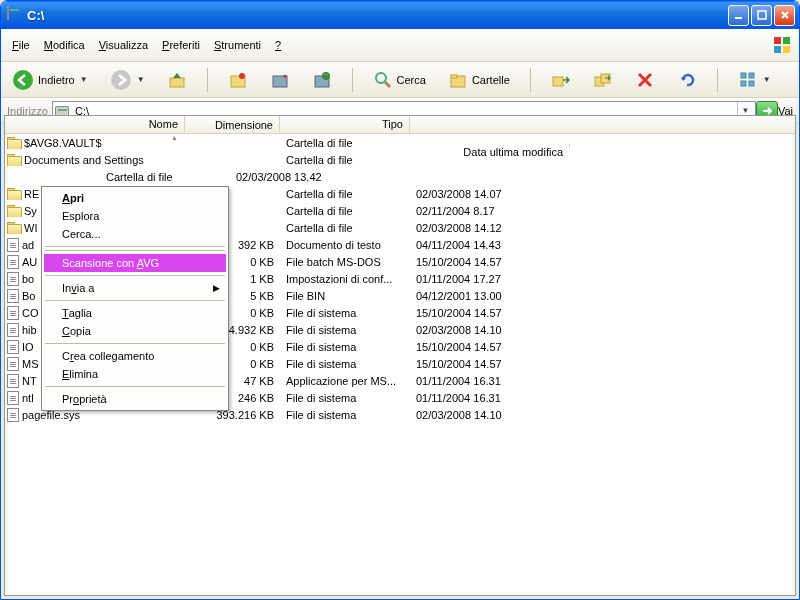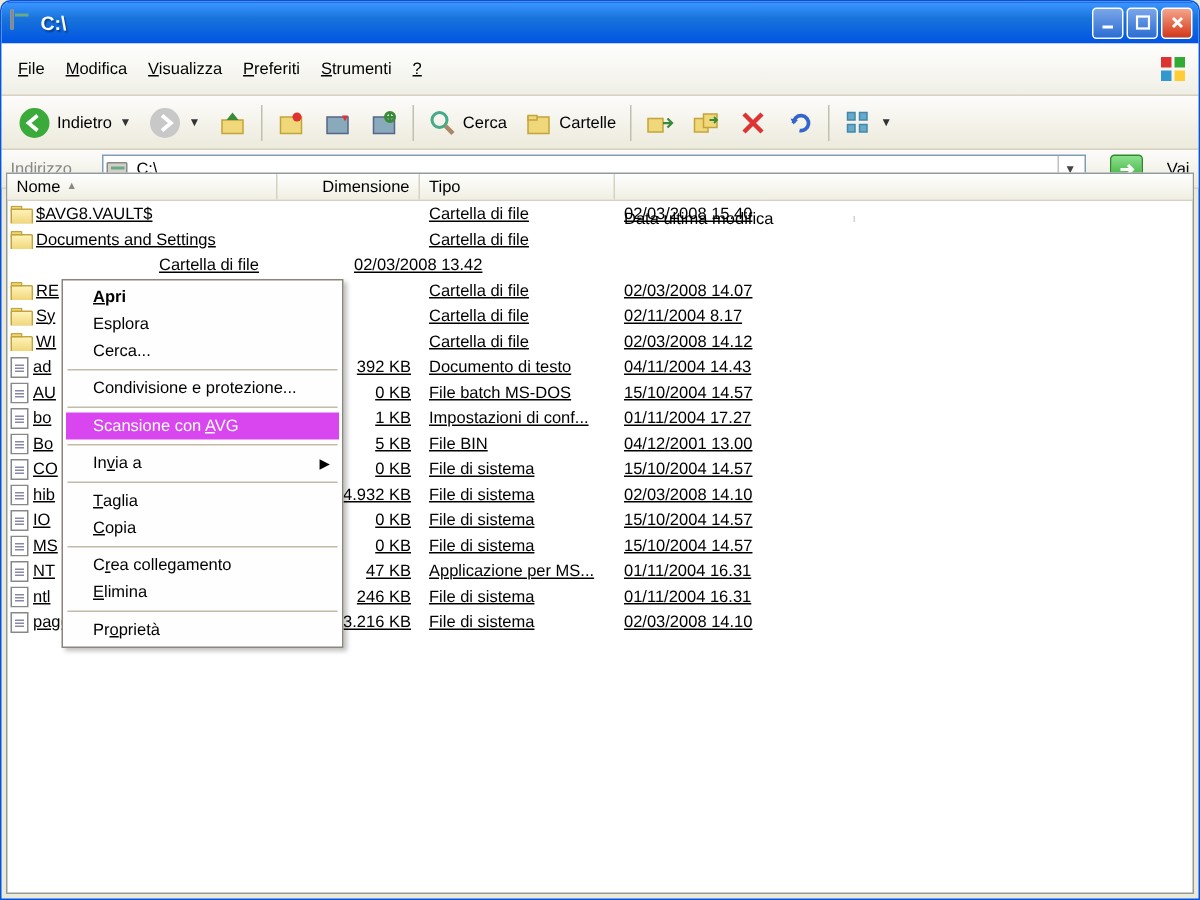--- a/index.html
+++ b/index.html
@@ -8,48 +8,48 @@
 .window { width: 800px; height: 600px; background: #ece9d8; border: 1px solid #0054e3; border-radius: 7px 7px 0 0; overflow: hidden; position: relative; }
 
 .titlebar { height: 28px; background: linear-gradient(to bottom,#0058e0 0%,#3a93ff 5%,#1874db 40%,#0054e3 100%); display: flex; align-items: center; padding: 0 4px 0 6px; border-radius: 6px 6px 0 0; }
 .titlebar .title { color: white; font-weight: bold; font-size: 13px; text-shadow: 1px 1px 1px rgba(0,0,0,0.4); margin-left: 4px; flex: 1; }
 .titlebar .title-icon { width: 16px; height: 16px; }
 .win-btns { display: flex; gap: 2px; }
 .win-btn { width: 21px; height: 21px; border: 1px solid white; border-radius: 3px; display: flex; align-items: center; justify-content: center; color: white; font-weight: bold; font-size: 10px; }
 .win-btn.min,.win-btn.max { background: linear-gradient(to bottom,#7ba6e8,#2a6dd3); }
 .win-btn.close { background: linear-gradient(to bottom,#f4a58c,#d53615); }
 
-.menubar { height: 22px; background: linear-gradient(to bottom,#fefefe,#f0efe6); border-bottom: 1px solid #d6d2c2; display: flex; align-items: center; padding: 17px 4px; }
+.menubar { height: 33px; background: linear-gradient(to bottom,#fefefe,#f0efe6); border-bottom: 1px solid #d6d2c2; display: flex; align-items: center; padding: 4px 4px; }
 .menubar .menu-item { padding: 2px 7px; cursor: default; }
 .menubar .menu-item u { text-decoration: underline; }
 .menubar .logo { margin-left: auto; margin-right: 4px; width: 18px; height: 18px; }
 
-.toolbar { height: 36px; background: linear-gradient(to bottom,#fdfcfb,#eceadb); border-bottom: 1px solid #d6d2c2; display: flex; align-items: center; padding: 0 6px; gap: 1px; }
+.toolbar { height: 36px; background: linear-gradient(to bottom,#fdfcfb,#eceadb); border-bottom: 1px solid #d6d2c2; display: flex; align-items: center; padding: 0 6px; gap: 12px; }
 .tb-btn { display: flex; align-items: center; gap: 4px; padding: 3px 4px; border: 1px solid transparent; border-radius: 2px; cursor: default; }
 .tb-sep { width: 1px; height: 24px; background: #c0c0b0; margin: 0 3px; }
 .tb-caret { font-size: 8px; color: #333; margin-left: 1px; }
 
-.addressbar { height: 26px; background: linear-gradient(to bottom,#fdfcfb,#eceadb); border-bottom: 1px solid #d6d2c2; display: flex; align-items: center; padding: 0 6px; gap: 16px; }
+.addressbar { height: 26px; background: linear-gradient(to bottom,#fdfcfb,#eceadb); border-bottom: 1px solid #d6d2c2; display: flex; align-items: center; padding: 0 6px; gap: 0; }
 .addressbar .lbl { color: #888; padding-right: 4px; }
 .addressbar .input-wrap { flex: 1; display: flex; align-items: center; height: 20px; background: white; border: 1px solid #7f9db9; padding: 0 2px; gap: 4px; }
 .addressbar input { border: none; outline: none; flex: 1; font-size: 11px; }
 .addressbar .dd { width: 16px; height: 18px; border-left: 1px solid #c0c0c0; display: flex; align-items: center; justify-content: center; font-size: 8px; color: #444; cursor: default; }
 .go-btn { width: 22px; height: 20px; background: linear-gradient(to bottom,#8de08d,#2ea82e); border: 1px solid #2a8a2a; border-radius: 3px; display: flex; align-items: center; justify-content: center; color: white; font-weight: bold; }
 
 .content { position: absolute; top: 114px; left: 3px; right: 3px; bottom: 3px; background: white; border: 1px solid #919b9c; }
 .list-header { height: 18px; display: flex; border-bottom: 1px solid #d6d2c2; background: linear-gradient(to bottom,#fefefe,#f1efe2); }
-.col-h { border-right: 1px solid #d6d2c2; padding: 2px 6px; display: flex; align-items: center; gap: 4px; cursor: default; }
+.col-h { border-right: 1px solid #d6d2c2; padding: 2px 6px; display: flex; align-items: flex-end; gap: 4px; cursor: default; flex-direction: column; }
 .col-h .sort { font-size: 7px; color: #888; }
 .col-name { width: 180px; }
 .col-size { width: 95px; justify-content: flex-end; }
 .col-type { width: 130px; }
 .col-date { width: 160px; margin-top: 28px; }
 
 .rows { position: absolute; top: 18px; left: 0; right: 0; bottom: 0; overflow: hidden; }
-.row { display: flex; height: 17px; align-items: center; white-space: nowrap; text-decoration: underline; }
+.row { display: flex; height: 17px; align-items: center; white-space: nowrap; }
 .cell { overflow: hidden; text-overflow: ellipsis; padding: 0 6px; }
 .cell.name { width: 180px; display: flex; align-items: center; gap: 3px; padding-left: 2px; }
 .cell.size { width: 95px; text-align: right; }
 .cell.type { width: 130px; }
 .cell.date { width: 160px; }
 .row.sel .cell.name .label { outline: 1px dotted #555; }
 
 .context-menu { position: absolute; left: 40px; top: 185px; width: 188px; background: #fefefe; border: 1px solid #8a867a; box-shadow: 2px 2px 3px rgba(0,0,0,0.25); padding: 2px; z-index: 10; }
 .cm-item { height: 18px; display: flex; align-items: center; padding: 0 20px 0 18px; cursor: default; position: relative; }
 .cm-item.highlight { background: #d946ef; color: white; }
@@ -235,21 +235,20 @@
         </div>
     </div>
     <div class="rows" id="rows">
         <div class="row">
           <div class="cell name">
             <span class="icon-folder"></span>
             <span class="label">$AVG8.VAULT$</span>
           </div>
           <div class="cell size"></div>
           <div class="cell type">Cartella di file</div>
-          <div class="cell date">02/03/2008 15.40</div>
         </div>
         <div class="row">
           <div class="cell name">
             <span class="icon-folder"></span>
             <span class="label">Documents and Settings</span>
           </div>
           <div class="cell size"></div>
           <div class="cell type">Cartella di file</div>
         </div>
         <div class="row sel">
@@ -386,21 +385,20 @@
       </div>
   </div>
 
   <div class="context-menu">
     <div class="cm-item">
         <b><u>A</u>pri</b>
       </div>
     <div class="cm-item">Esplora</div>
     <div class="cm-item">Cerca...</div>
     <div class="cm-sep"></div>
-    <div class="cm-item">Condivisione e protezione...</div>
     <div class="cm-sep"></div>
     <div class="cm-item highlight">
         <span>Scansione con <u>A</u>VG</span>
       </div>
     <div class="cm-sep"></div>
     <div class="cm-item">
         <span>In<u>v</u>ia a</span>
         <span class="cm-arrow">▶</span>
       </div>
     <div class="cm-sep"></div>

